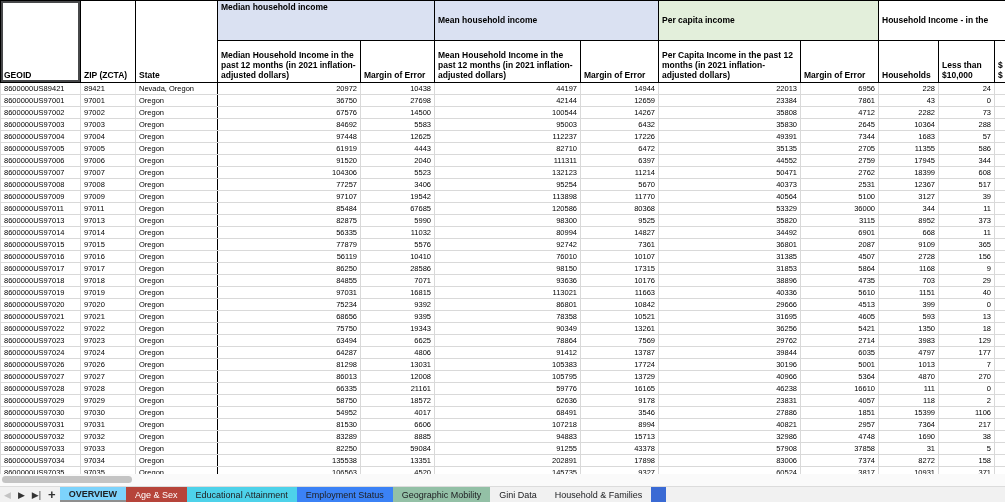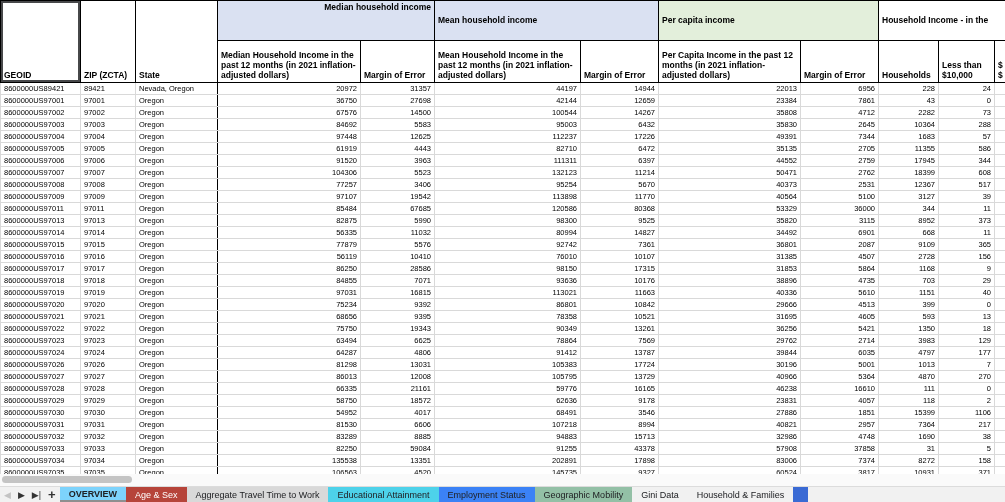--- a/index.html
+++ b/index.html
@@ -66,21 +66,21 @@
           <col style="width:78px">
         <col style="width:60px">
           <col style="width:56px">
           <col style="width:11px">
       </colgroup>
       <thead>
         <tr class="group-row">
           <th rowspan="2" class="rowhead corner-geoid">GEOID</th>
           <th rowspan="2" class="rowhead">ZIP (ZCTA)</th>
           <th rowspan="2" class="rowhead">State</th>
-          <th colspan="2" class="group va-top" style="background: rgb(218, 225, 242); text-align: right;">Median household income</th>
+          <th colspan="2" class="group va-top" style="background: rgb(218, 225, 242);">Median household income</th>
           <th colspan="2" class="group va-mid" style="background: rgb(218, 225, 242);">Mean household income</th>
           <th colspan="2" class="group va-mid" style="background: rgb(227, 239, 219);">Per capita income</th>
           <th colspan="3" class="group va-mid" style="background: rgb(255, 255, 255);">Household Income - in the</th>
         </tr>
         <tr class="sub-row">
           <th>Median Household Income in the past 12 months (in 2021 inflation-adjusted dollars)</th>
           <th>Margin of Error</th>
           <th>Mean Household Income in the past 12 months (in 2021 inflation-adjusted dollars)</th>
           <th>Margin of Error</th>
           <th>Per Capita Income in the past 12 months (in 2021 inflation-adjusted dollars)</th>
@@ -90,21 +90,21 @@
           <th class="partial-col">$
 $</th>
         </tr>
       </thead>
       <tbody>
           <tr>
             <td class="txt">8600000US89421</td>
             <td class="txt">89421</td>
             <td class="txt">Nevada, Oregon</td>
             <td class="num">20972</td>
-            <td class="num">31357</td>
+            <td class="num">10438</td>
             <td class="num">44197</td>
             <td class="num">14944</td>
             <td class="num">22013</td>
             <td class="num">6956</td>
             <td class="num">228</td>
             <td class="num">24</td>
             <td class="num"></td>
           </tr>
           <tr>
             <td class="txt">8600000US97001</td>
@@ -174,21 +174,21 @@
             <td class="num">2705</td>
             <td class="num">11355</td>
             <td class="num">586</td>
             <td class="num"></td>
           </tr>
           <tr>
             <td class="txt">8600000US97006</td>
             <td class="txt">97006</td>
             <td class="txt">Oregon</td>
             <td class="num">91520</td>
-            <td class="num">3963</td>
+            <td class="num">2040</td>
             <td class="num">111311</td>
             <td class="num">6397</td>
             <td class="num">44552</td>
             <td class="num">2759</td>
             <td class="num">17945</td>
             <td class="num">344</td>
             <td class="num"></td>
           </tr>
           <tr>
             <td class="txt">8600000US97007</td>
@@ -565,21 +565,20 @@
   <div class="tabbar">
     <div class="navbtns">
       <span class="navbtn disabled">◀</span>
       <span class="navbtn">▶</span>
       <span class="navbtn">▶|</span>
       <span class="navbtn add">+</span>
     </div>
     <div style="display:flex; align-items:stretch;">
         <div class="tab active" style="background: #7dd3fc; color: rgb(32, 33, 36);">OVERVIEW</div>
         <div class="tab" style="background: rgb(182, 68, 58); color: rgb(255, 255, 255);">Age &amp; Sex</div>
-        <div class="tab" style="background: rgb(217, 217, 217); color: rgb(32, 33, 36);">Aggregate Travel Time to Work</div>
         <div class="tab" style="background: rgb(77, 210, 234); color: rgb(32, 33, 36);">Educational Attainment</div>
         <div class="tab" style="background: #3b82f6; color: rgb(32, 33, 36);">Employment Status</div>
         <div class="tab" style="background: rgb(147, 192, 166); color: rgb(32, 33, 36);">Geographic Mobility</div>
         <div class="tab" style="color: rgb(32, 33, 36);">Gini Data</div>
         <div class="tab" style="color: rgb(32, 33, 36);">Household &amp; Families</div>
         <div class="tab partial" style="background: rgb(58, 106, 212); color: rgb(255, 255, 255);"></div>
       </div>
   </div>
 </div>
 

